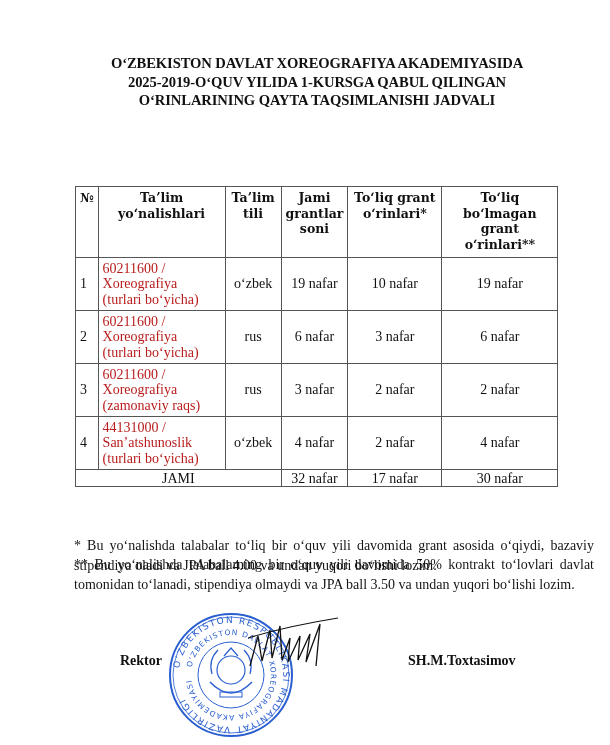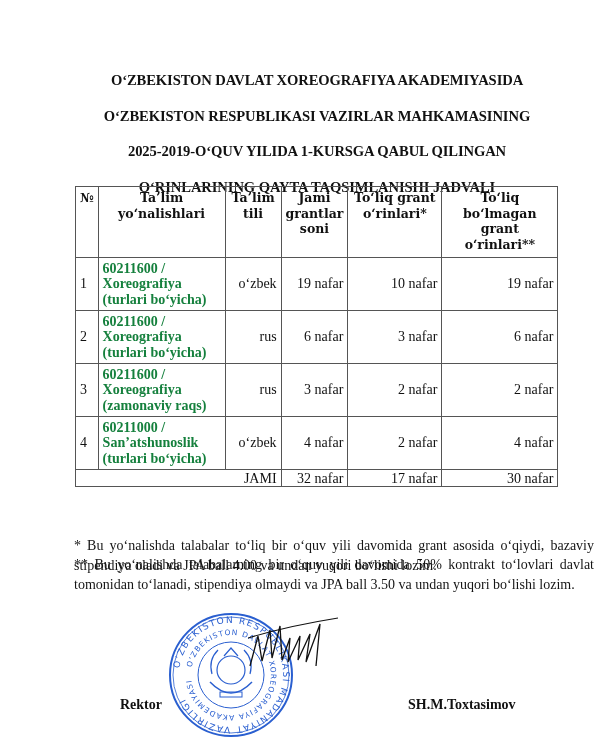--- a/index.html
+++ b/index.html
@@ -4,60 +4,59 @@
 <style>
   html, body { margin: 0; padding: 0; }
   body {
     width: 610px; height: 745px; background: #ffffff; position: relative; overflow: hidden;
     font-family: "Liberation Serif", "DejaVu Serif", serif; color: #111;
   }
   .title {
     position: absolute; left: 0; top: 54px; width: 610px; text-align: center;
     font-weight: bold; font-size: 14.6px; line-height: 18.5px; letter-spacing: -0.1px;
   }
-  .title div { padding-left: 24px; margin-top: 17px; }
+  .title div { padding-left: 24px; }
   table.grid {
     position: absolute; left: 75px; top: 186px; border-collapse: collapse;
     font-size: 14px; table-layout: fixed;
   }
   table.grid td, table.grid th {
     border: 1px solid #555; padding: 0 4px; vertical-align: middle;
   }
   table.grid th {
     font-family: "DejaVu Serif", serif; font-weight: bold; font-size: 12.5px; line-height: 15.5px;
     vertical-align: top; text-align: center; padding-top: 3px;
   }
   table.grid th.num { text-align: left; padding-left: 4px; }
   .c0 { width: 22px; } .c1 { width: 127px; } .c2 { width: 56px; } .c3 { width: 57px; }
   .c4 { width: 94px; } .c5 { width: 116px; }
   tr.hdr { height: 71px; }
   tr.row { height: 53px; }
   tr.total { height: 17px; }
-  td.center { text-align: right; }
+  td.center { text-align: center; }
   td.num { text-align: left; padding-left: 6px; }
-  td.dir { line-height: 15.5px; font-size: 14px; color: #15803d; font-weight: bold; }
+  td.dir { line-height: 15.5px; font-size: 14px; color: #b91c1c; }
   td.up { vertical-align: top; padding-top: 12px; }
   tr.total td { line-height: 15px; }
   .notes {
     position: absolute; left: 74px; width: 520px; font-size: 14px; line-height: 19.5px;
     text-align: justify; color: #151515;
   }
   .n1 { top: 536px; } .n2 { top: 555px; }
-  .sign { position: absolute; font-weight: bold; font-size: 14px; margin-top: 44px; }
+  .sign { position: absolute; font-weight: bold; font-size: 14px; }
   .rektor { left: 120px; top: 653px; }
   .name { left: 408px; top: 653px; }
   .stamp { position: absolute; left: 168px; top: 612px; width: 126px; height: 126px; }
   .signature { position: absolute; left: 248px; top: 616px; width: 100px; height: 60px; }
 </style>
 </head>
 <body>
 
 <div class="title">
   <div>O‘ZBEKISTON DAVLAT XOREOGRAFIYA AKADEMIYASIDA</div>
-  <div>O‘ZBEKISTON RESPUBLIKASI VAZIRLAR MAHKAMASINING</div>
   <div>2025-2019-O‘QUV YILIDA 1-KURSGA QABUL QILINGAN</div>
   <div>O‘RINLARINING QAYTA TAQSIMLANISHI JADVALI</div>
 </div>
 
 <table class="grid">
   <colgroup>
     <col class="c0">
       <col class="c1">
       <col class="c2">
       <col class="c3">
@@ -109,21 +108,21 @@
     </td>
     <td class="center">rus</td>
     <td class="center">3 nafar</td>
     <td class="center">2 nafar</td>
     <td class="center">2 nafar</td>
   </tr>
 
   <tr class="row">
     <td class="num">4</td>
     <td class="dir">
-      <div>60211000 /</div>
+      <div>44131000 /</div>
       <div>San’atshunoslik</div>
       <div>(turlari bo‘yicha)</div>
     </td>
     <td class="center">o‘zbek</td>
     <td class="center">4 nafar</td>
     <td class="center">2 nafar</td>
     <td class="center">4 nafar</td>
   </tr>
 
   <tr class="total">

